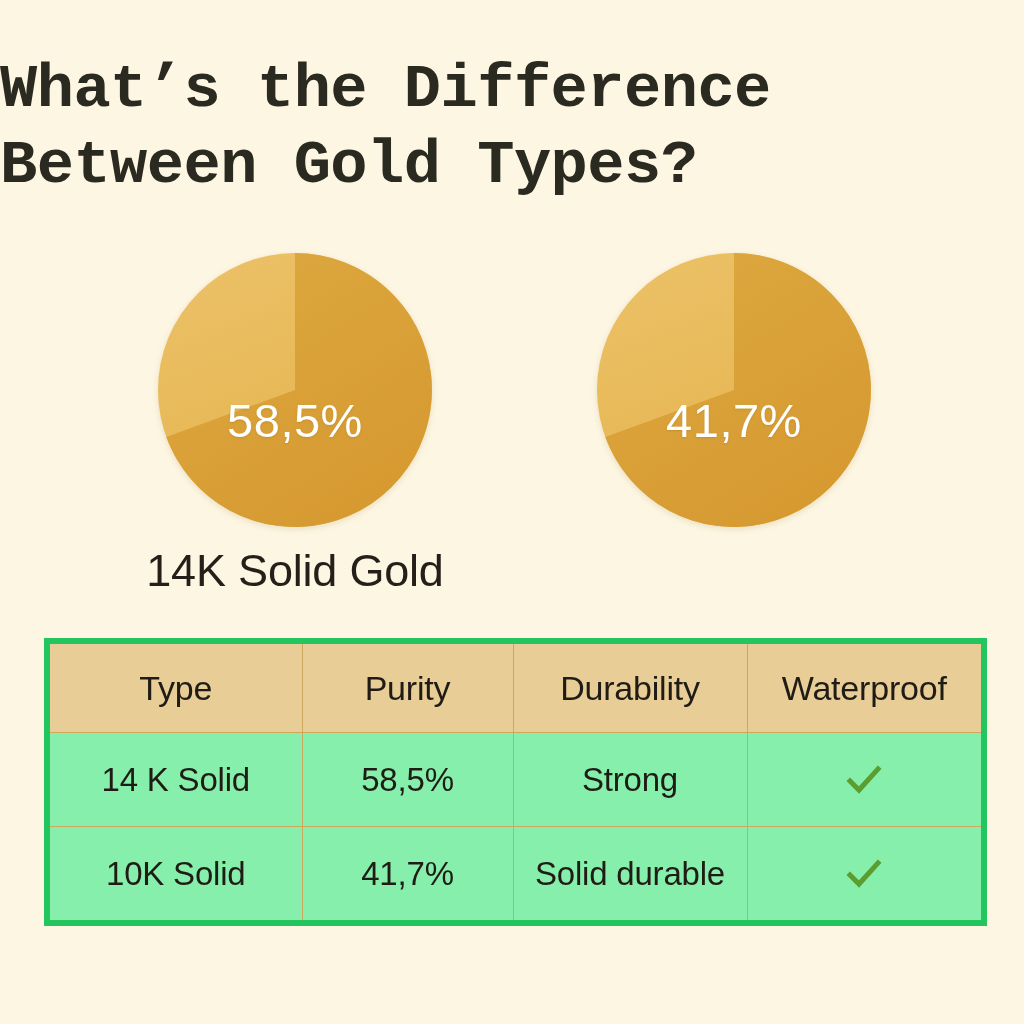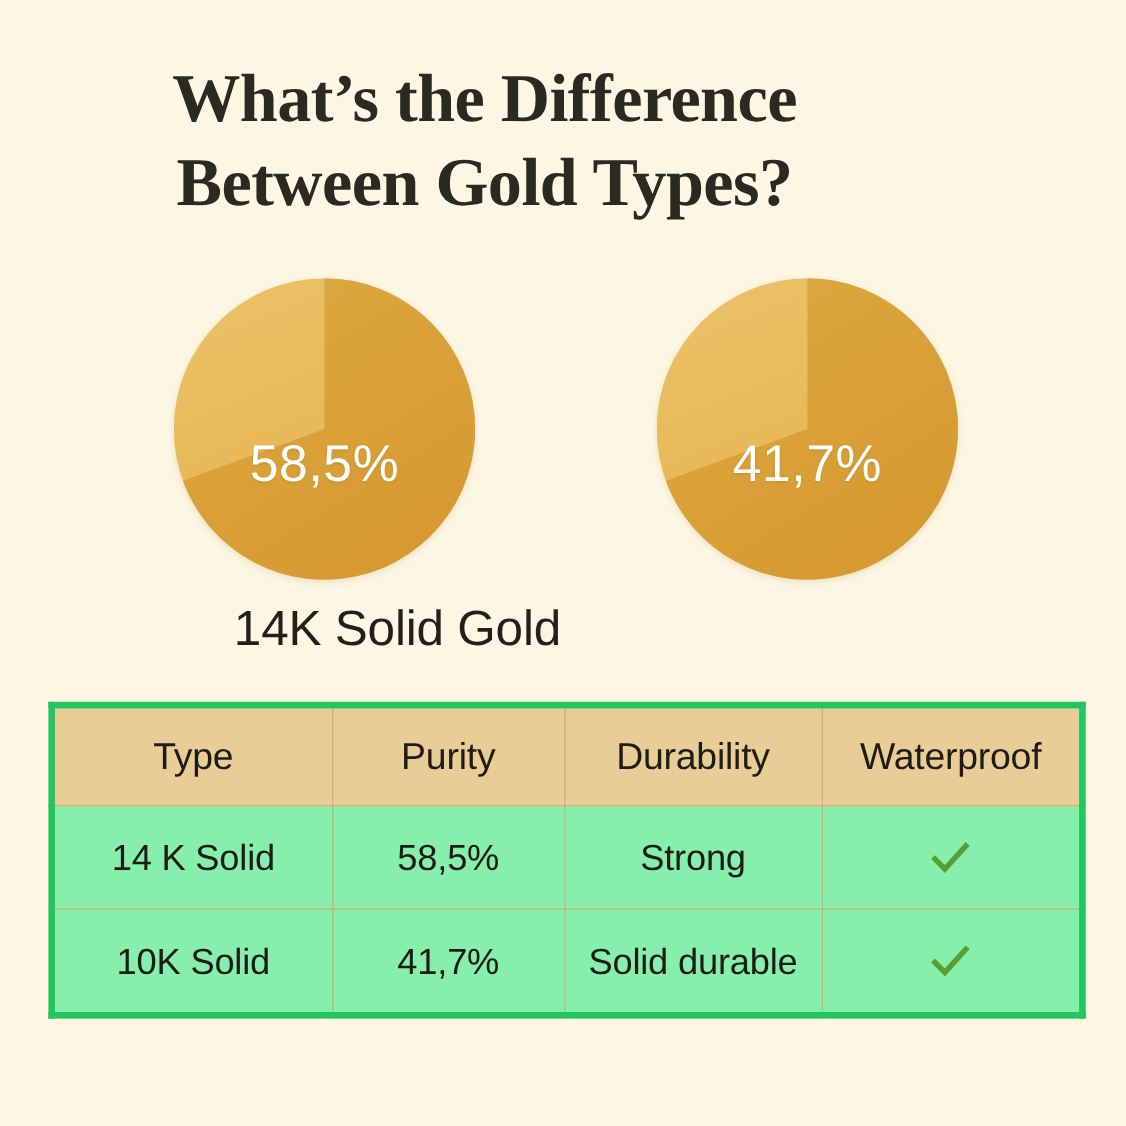--- a/index.html
+++ b/index.html
@@ -21,22 +21,22 @@
     inset: 0;
     background: #fdf6e3;
   }
 
   
   .title {
     position: absolute;
     top: 52px;
     left: 0;
     width: 881px;
-    text-align: center;
-    font-family: Liberation Serif, serif;
+    text-align: left;
+    font-family: Liberation Mono, monospace;
     font-weight: bold;
     font-size: 62px;
     line-height: 76px;
     letter-spacing: -0.5px;
     color: #2b2a20;
     white-space: pre-line;
   }
 
   
   .pies {
@@ -72,21 +72,21 @@
     font-weight: 400;
     color: #ffffff;
     letter-spacing: 0.5px;
     text-shadow: 0 1px 2px rgba(140,100,20,0.25);
   }
 
   .pie-label {
     position: absolute;
     top: 545px;
     width: 430px;
-    text-align: right;
+    text-align: center;
     font-size: 45px;
     font-weight: 400;
     color: #241f18;
     letter-spacing: -0.2px;
   }
   .pie-label.left  { left: 80px; }
   .pie-label.right { left: 519px; }
 
   
   .table {

